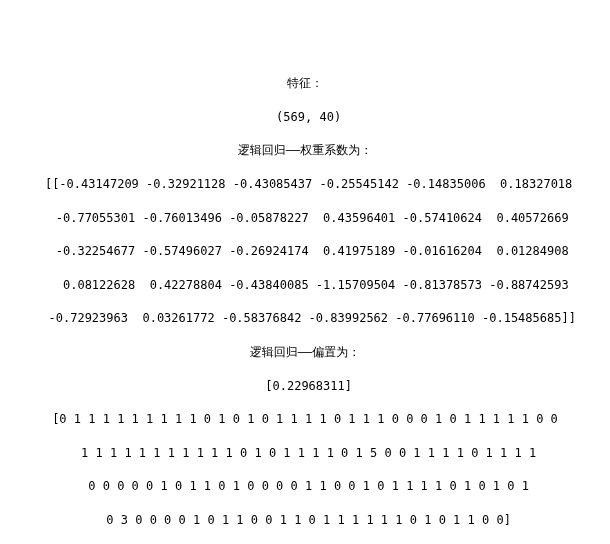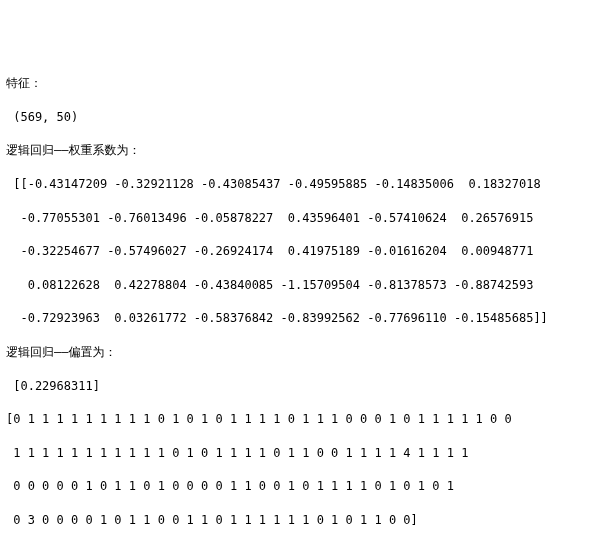--- a/index.html
+++ b/index.html
@@ -8,39 +8,39 @@
       line-height: 1.4;
       background: #fff;
       color: #000;
       margin: 0;
       padding: 8px 6px;
       white-space: pre;
       width: 610px;
       box-sizing: border-box;
       position: relative;
     }
-    .line { white-space: pre; }
+    .line { white-space: pre; text-align: center; }
   </style>
 </head>
 <body>
 
 
 
 <div class="line">特征：</div>
-<div class="line"> (569, 50)</div>
+<div class="line"> (569, 40)</div>
 <div class="line">逻辑回归——权重系数为：</div>
-<div class="line"> [[-0.43147209 -0.32921128 -0.43085437 -0.49595885 -0.14835006  0.18327018</div>
-<div class="line">  -0.77055301 -0.76013496 -0.05878227  0.43596401 -0.57410624  0.26576915</div>
-<div class="line">  -0.32254677 -0.57496027 -0.26924174  0.41975189 -0.01616204  0.00948771</div>
+<div class="line"> [[-0.43147209 -0.32921128 -0.43085437 -0.25545142 -0.14835006  0.18327018</div>
+<div class="line">  -0.77055301 -0.76013496 -0.05878227  0.43596401 -0.57410624  0.40572669</div>
+<div class="line">  -0.32254677 -0.57496027 -0.26924174  0.41975189 -0.01616204  0.01284908</div>
 <div class="line">   0.08122628  0.42278804 -0.43840085 -1.15709504 -0.81378573 -0.88742593</div>
 <div class="line">  -0.72923963  0.03261772 -0.58376842 -0.83992562 -0.77696110 -0.15485685]]</div>
 <div class="line">逻辑回归——偏置为：</div>
 <div class="line"> [0.22968311]</div>
 <div class="line">[0 1 1 1 1 1 1 1 1 1 0 1 0 1 0 1 1 1 1 0 1 1 1 0 0 0 1 0 1 1 1 1 1 0 0</div>
-<div class="line"> 1 1 1 1 1 1 1 1 1 1 1 0 1 0 1 1 1 1 0 1 1 0 0 1 1 1 1 4 1 1 1 1</div>
+<div class="line"> 1 1 1 1 1 1 1 1 1 1 1 0 1 0 1 1 1 1 0 1 5 0 0 1 1 1 1 0 1 1 1 1</div>
 <div class="line"> 0 0 0 0 0 1 0 1 1 0 1 0 0 0 0 1 1 0 0 1 0 1 1 1 1 0 1 0 1 0 1</div>
 <div class="line"> 0 3 0 0 0 0 1 0 1 1 0 0 1 1 0 1 1 1 1 1 1 0 1 0 1 1 0 0]</div>
 
 
 
 
 
 
 
 

